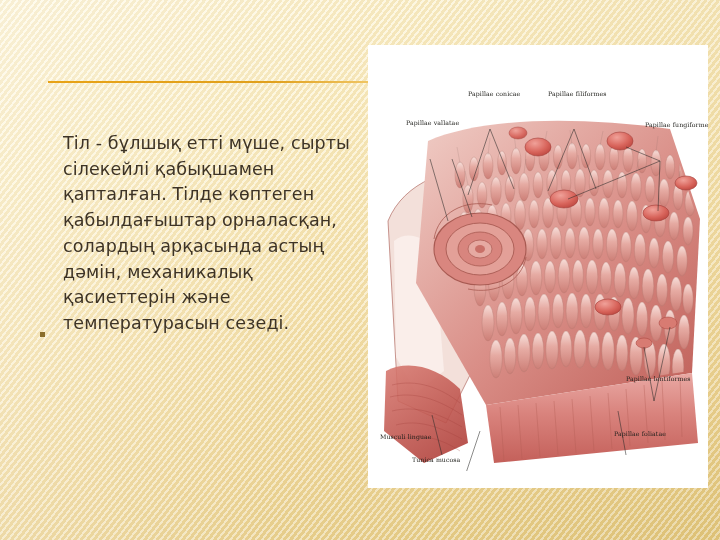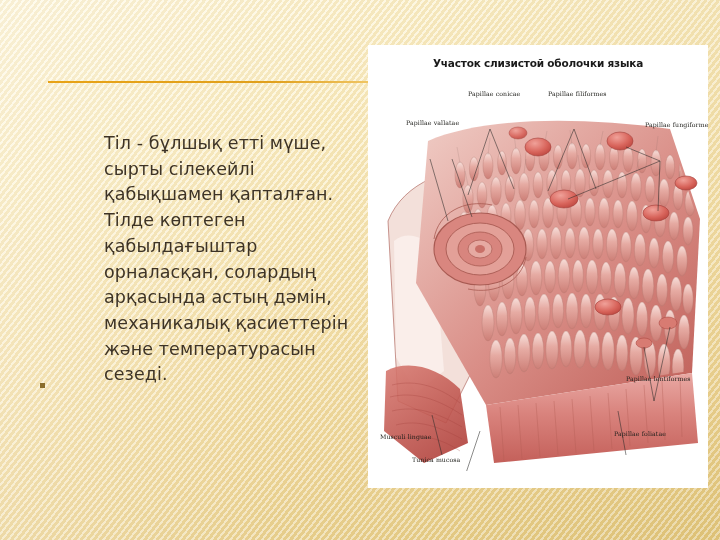--- a/index.html
+++ b/index.html
@@ -58,21 +58,20 @@
   
   .body-block {
     position: absolute;
     left: 40px;
     top: 131px;
     width: 320px;
   }
   .bullet-row {
     display: flex;
     align-items: flex-end;
-    gap: 41px;
   }
   .bullet-mark {
     flex: 0 0 auto;
     width: 5px;
     height: 5px;
     background: #8a6d2b;
     margin-top: 11px;
     margin-right: 18px;
   }
   .bullet-text {
@@ -146,21 +145,20 @@
 
   <div class="body-block">
     <div class="bullet-row">
       <span class="bullet-mark"></span>
       <span class="bullet-text">Тіл - бұлшық етті мүше, сырты сілекейлі қабықшамен қапталған. Тілде көптеген қабылдағыштар орналасқан, солардың арқасында астың дәмін, механикалық қасиеттерін және температурасын сезеді.</span>
     </div>
   </div>
 
   <div class="figure-panel">
 
-    <div class="figure-title">Участок слизистой оболочки языка</div>
 
     <div class="illus">
       <svg width="340" height="400" viewBox="0 0 340 400" xmlns="http://www.w3.org/2000/svg">
         <defs>
           <linearGradient id="gBlock" x1="0" y1="0" x2="0" y2="1">
             <stop offset="0%" stop-color="#e9a9a4"></stop>
             <stop offset="45%" stop-color="#d9837d"></stop>
             <stop offset="100%" stop-color="#c4605a"></stop>
           </linearGradient>
           <linearGradient id="gFace" x1="0" y1="0" x2="1" y2="1">

